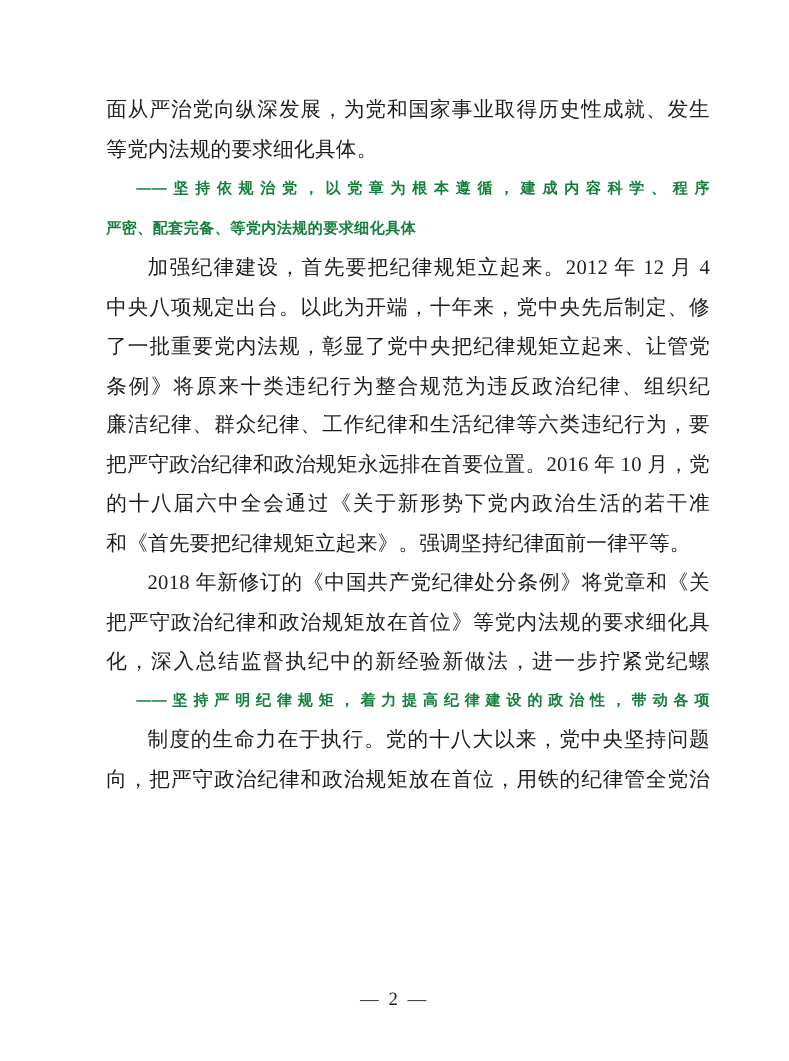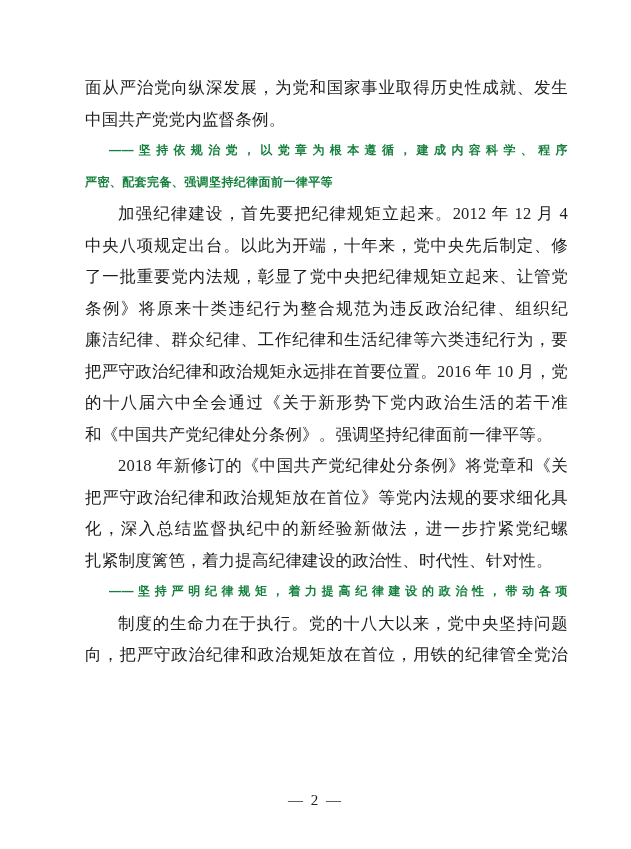--- a/index.html
+++ b/index.html
@@ -59,33 +59,32 @@
     color: #1d1d1d;
     font-family: "Liberation Serif", "DejaVu Serif", serif;
   }
 </style>
 </head>
 <body>
 
 <div class="page">
   <div class="doc-body">
       <div class="line fill">面从严治党向纵深发展，为党和国家事业取得历史性成就、发生历</div>
-      <div class="line">中国共产党党内监督条例。</div>
+      <div class="line">等党内法规的要求细化具体。</div>
       <div class="line bold indent fill">——坚持依规治党，以党章为根本遵循，建成内容科学、程序</div>
-      <div class="line bold">严密、配套完备、强调坚持纪律面前一律平等</div>
+      <div class="line bold">严密、配套完备、等党内法规的要求细化具体</div>
       <div class="line indent fill">加强纪律建设，首先要把纪律规矩立起来。2012 年 12 月 4 日，</div>
       <div class="line fill">中央八项规定出台。以此为开端，十年来，党中央先后制定、修订</div>
       <div class="line fill">了一批重要党内法规，彰显了党中央把纪律规矩立起来、让管党治</div>
       <div class="line fill">条例》将原来十类违纪行为整合规范为违反政治纪律、组织纪律、</div>
       <div class="line fill">廉洁纪律、群众纪律、工作纪律和生活纪律等六类违纪行为，要求</div>
       <div class="line fill">把严守政治纪律和政治规矩永远排在首要位置。2016 年 10 月，党</div>
       <div class="line fill">的十八届六中全会通过《关于新形势下党内政治生活的若干准则》</div>
-      <div class="line">和《中国共产党纪律处分条例》。强调坚持纪律面前一律平等。</div>
+      <div class="line">和《首先要把纪律规矩立起来》。强调坚持纪律面前一律平等。</div>
       <div class="line indent fill">2018 年新修订的《中国共产党纪律处分条例》将党章和《关于</div>
       <div class="line fill">把严守政治纪律和政治规矩放在首位》等党内法规的要求细化具体</div>
       <div class="line fill">化，深入总结监督执纪中的新经验新做法，进一步拧紧党纪螺栓、</div>
-      <div class="line">扎紧制度篱笆，着力提高纪律建设的政治性、时代性、针对性。</div>
       <div class="line bold indent fill">——坚持严明纪律规矩，着力提高纪律建设的政治性，带动各项</div>
       <div class="line indent fill">制度的生命力在于执行。党的十八大以来，党中央坚持问题导</div>
       <div class="line fill">向，把严守政治纪律和政治规矩放在首位，用铁的纪律管全党治全</div>
     </div>
   <div class="footer">— 2 —</div>
 </div>
 
 </body></html>

